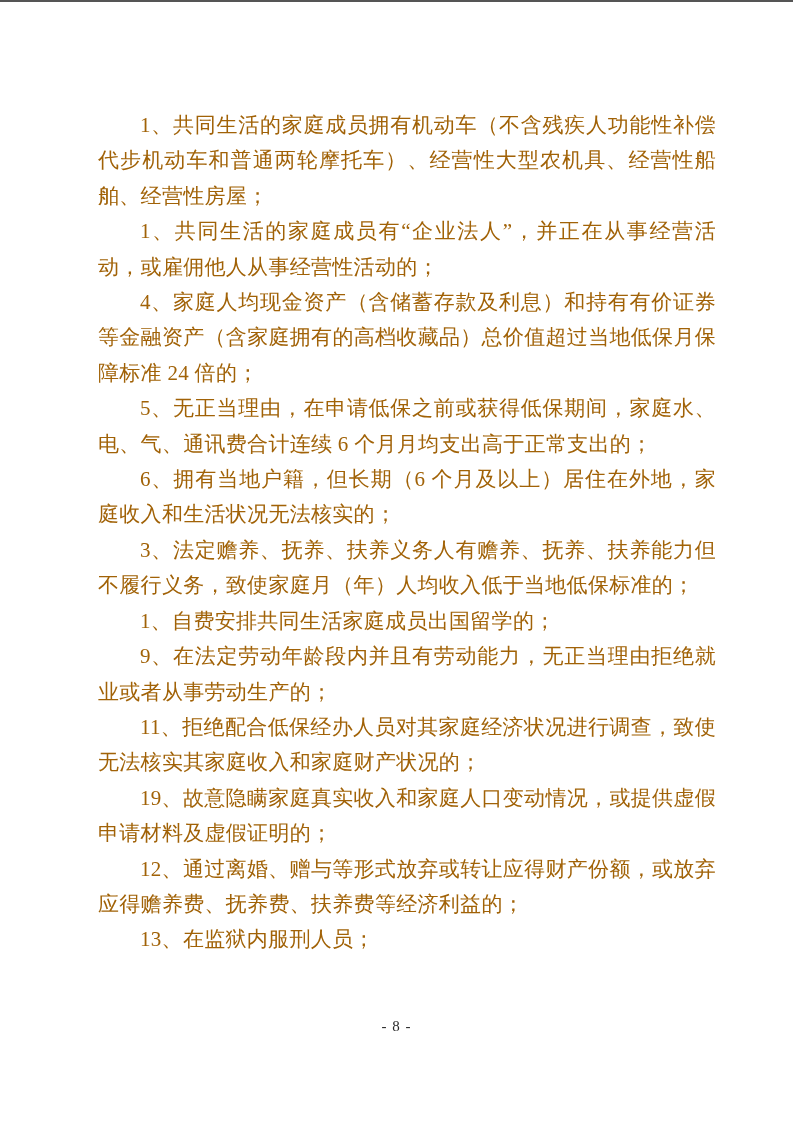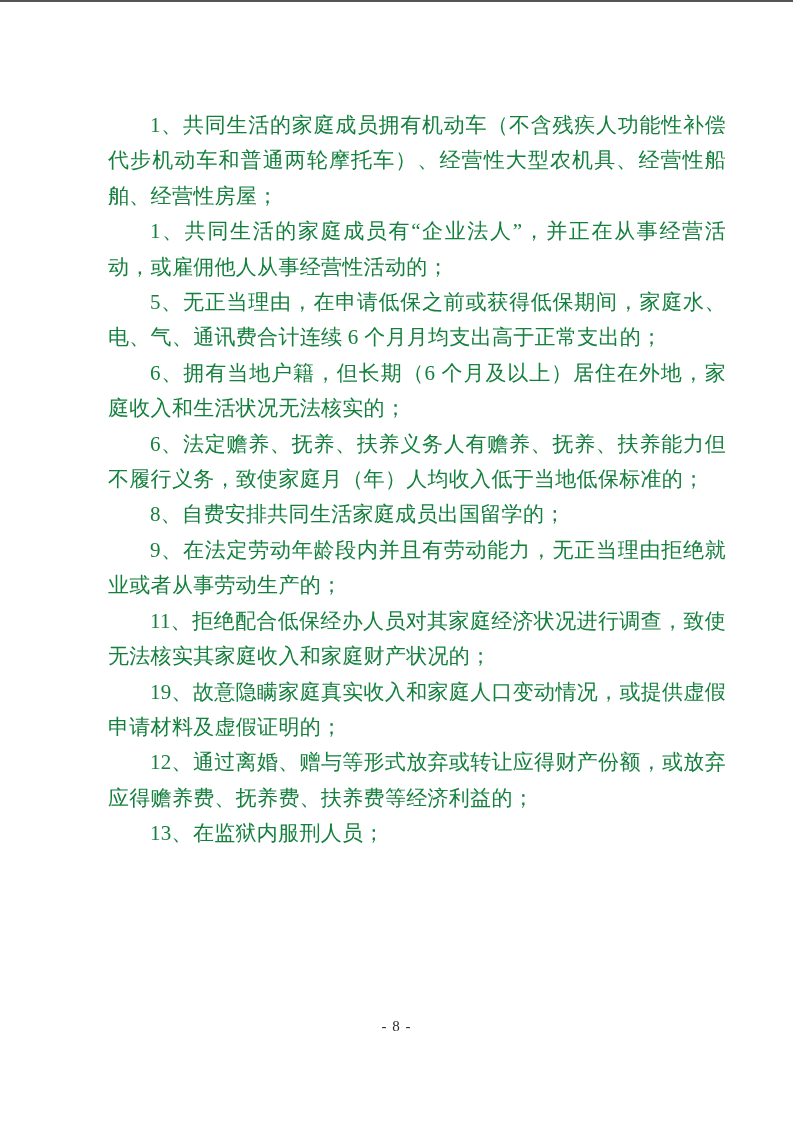--- a/index.html
+++ b/index.html
@@ -17,24 +17,24 @@
   .scan-line-top {
     position: absolute;
     top: 0;
     left: 0;
     width: 793px;
     height: 2px;
     background: #555555;
   }
   .text-block {
     position: absolute;
-    left: 108px;
+    left: 98px;
     top: 108px;
     width: 618px;
-    color: #15803d;
+    color: #a16207;
   }
   .text-block p {
     margin: 0;
     padding: 0;
     font-size: 21px;
     line-height: 35.4px;
     text-indent: 2em;
     text-align: justify;
     text-justify: inter-ideograph;
     letter-spacing: 0.3px;
@@ -52,24 +52,25 @@
   }
 </style>
 </head>
 <body>
 
 <div class="scan-line-top"></div>
 
 <div class="text-block">
   <p>1、共同生活的家庭成员拥有机动车（不含残疾人功能性补偿代步机动车和普通两轮摩托车）、经营性大型农机具、经营性船舶、经营性房屋；</p>
   <p>1、共同生活的家庭成员有“企业法人”，并正在从事经营活动，或雇佣他人从事经营性活动的；</p>
+  <p>4、家庭人均现金资产（含储蓄存款及利息）和持有有价证券等金融资产（含家庭拥有的高档收藏品）总价值超过当地低保月保障标准 24 倍的；</p>
   <p>5、无正当理由，在申请低保之前或获得低保期间，家庭水、电、气、通讯费合计连续 6 个月月均支出高于正常支出的；</p>
   <p>6、拥有当地户籍，但长期（6 个月及以上）居住在外地，家庭收入和生活状况无法核实的；</p>
-  <p>6、法定赡养、抚养、扶养义务人有赡养、抚养、扶养能力但不履行义务，致使家庭月（年）人均收入低于当地低保标准的；</p>
-  <p>8、自费安排共同生活家庭成员出国留学的；</p>
+  <p>3、法定赡养、抚养、扶养义务人有赡养、抚养、扶养能力但不履行义务，致使家庭月（年）人均收入低于当地低保标准的；</p>
+  <p>1、自费安排共同生活家庭成员出国留学的；</p>
   <p>9、在法定劳动年龄段内并且有劳动能力，无正当理由拒绝就业或者从事劳动生产的；</p>
   <p>11、拒绝配合低保经办人员对其家庭经济状况进行调查，致使无法核实其家庭收入和家庭财产状况的；</p>
   <p>19、故意隐瞒家庭真实收入和家庭人口变动情况，或提供虚假申请材料及虚假证明的；</p>
   <p>12、通过离婚、赠与等形式放弃或转让应得财产份额，或放弃应得赡养费、抚养费、扶养费等经济利益的；</p>
   <p>13、在监狱内服刑人员；</p>
 </div>
 
 <div class="page-footer">- 8 -</div>
 
 </body></html>

